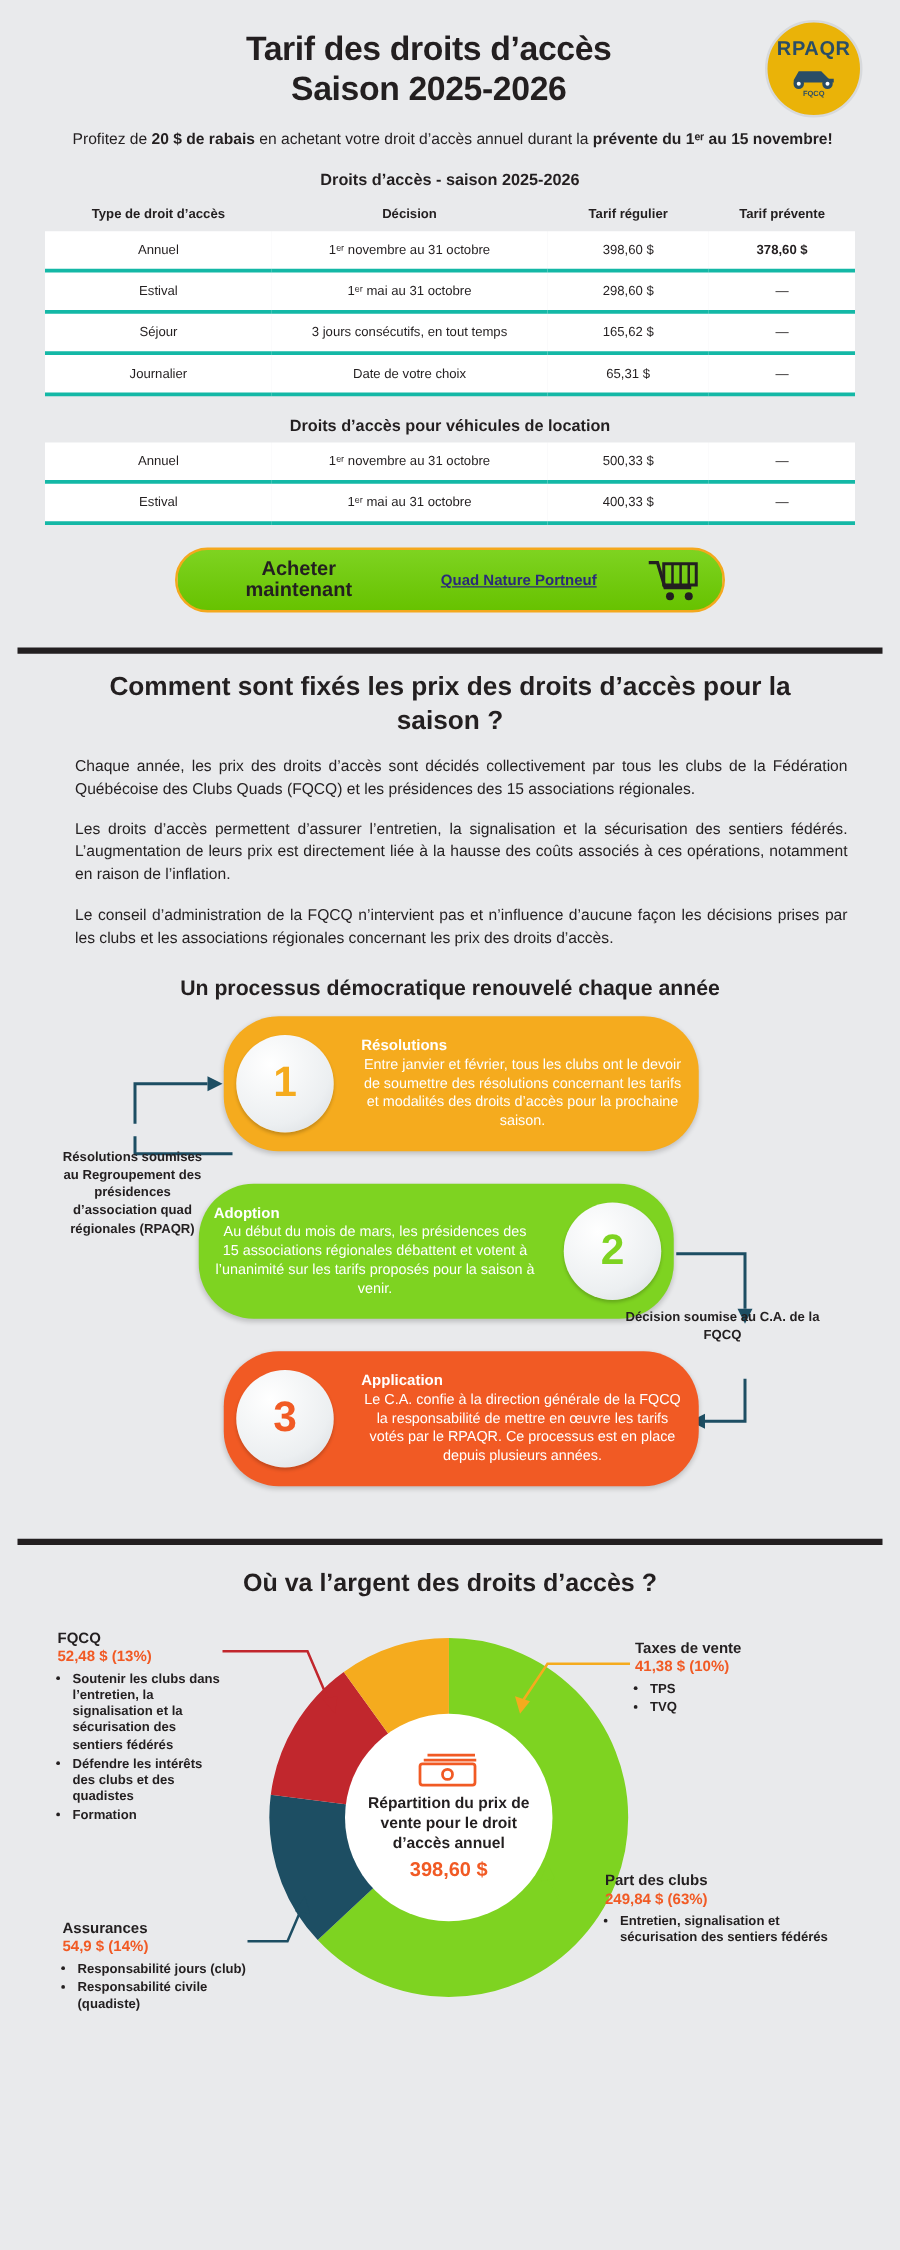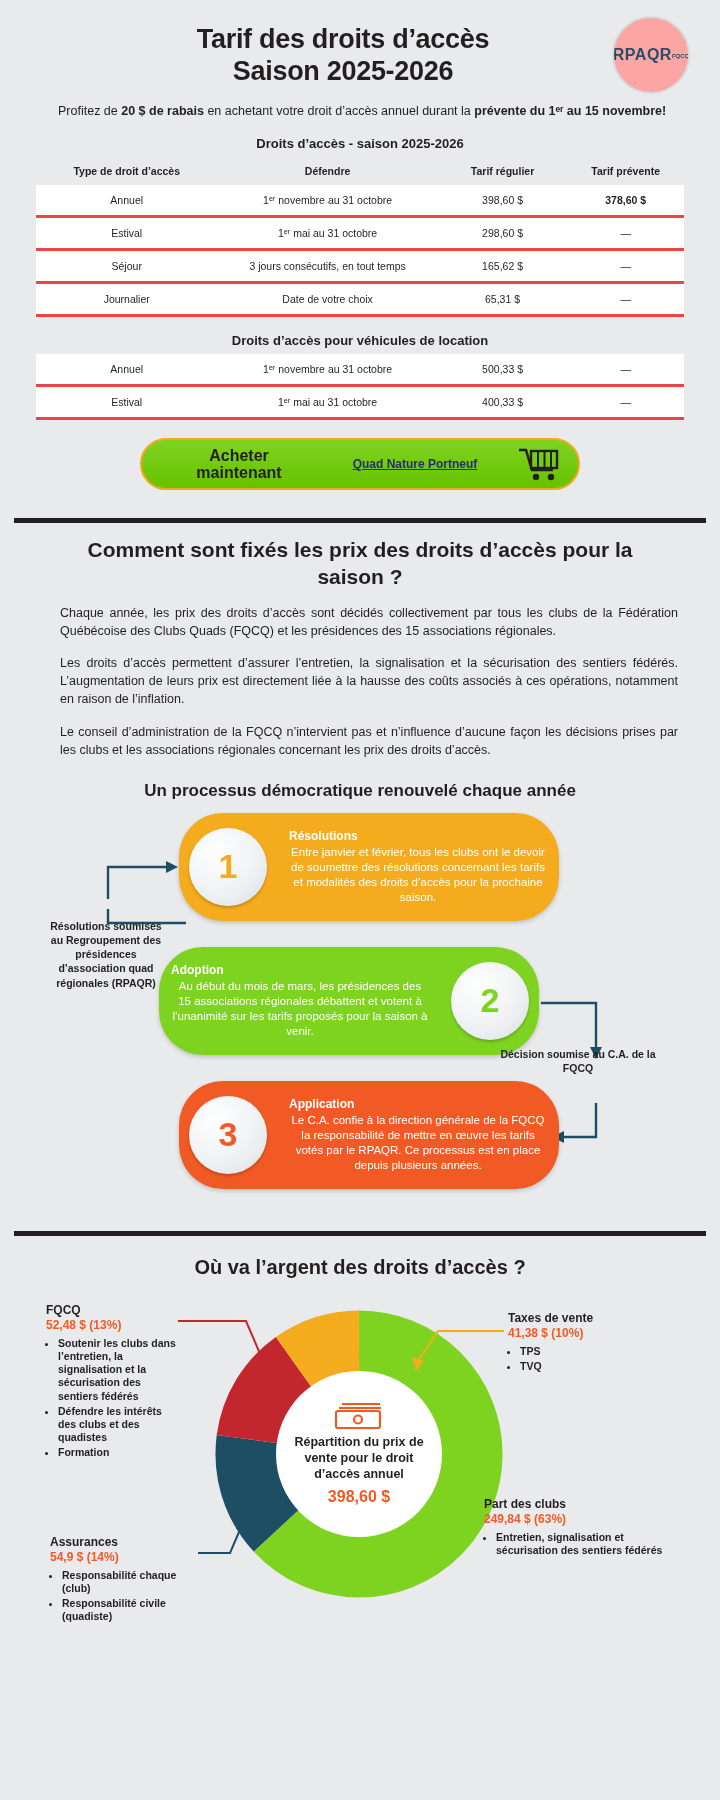--- a/index.html
+++ b/index.html
@@ -10,22 +10,22 @@
     font-family: "Liberation Sans", sans-serif;
     color: #231f20;
   }
   .page { width: 720px; position: relative; }
 
   
   .sec-tarif { padding: 18px 36px 10px 36px; position: relative; }
   .logo {
     position: absolute; right: 30px; top: 16px;
     width: 78px; height: 78px; border-radius: 50%;
-    background: #fca5a5; border: 2px solid #d7d9dc;
-    display: flex; flex-direction: row; align-items: center; justify-content: center;
+    background: #eab308; border: 2px solid #d7d9dc;
+    display: flex; flex-direction: column; align-items: center; justify-content: center;
     overflow: hidden;
   }
   .logo-txt { font-size: 16px; font-weight: bold; color: #2a4d66; letter-spacing: .5px; line-height: 1; }
   .logo-quad { margin-top: 2px; }
   .logo-sub { font-size: 6px; font-weight: bold; color: #2a4d66; margin-top: 1px; }
 
   h1.title {
     text-align: center; font-size: 27px; line-height: 1.18; font-weight: bold;
     padding: 6px 74px 0 40px; letter-spacing: -.3px;
   }
@@ -37,21 +37,21 @@
   .tbl-caption {
     text-align: center; font-weight: bold; font-size: 13px; margin: 16px 0 6px 0;
   }
   table.pricing { width: 100%; border-collapse: collapse; font-size: 10.5px; }
   table.pricing th {
     font-weight: bold; font-size: 10.5px; padding: 8px 4px; text-align: center;
     color: #231f20; background: transparent;
   }
   table.pricing td {
     padding: 9px 4px; text-align: center; background: #ffffff;
-    border-bottom: 3px solid #ef4444; color: #231f20;
+    border-bottom: 3px solid #14b8a6; color: #231f20;
   }
   table.pricing td.col0 { width: 28%; }
   table.pricing td.col1 { width: 34%; }
   table.pricing td.col2 { width: 20%; }
   table.pricing td.col3 { width: 18%; }
   table.pricing td.bold { font-weight: bold; }
 
   .buy-row { margin: 18px 0 0 0; display: flex; justify-content: center; }
   .buy-btn {
     width: 440px; height: 52px; border-radius: 26px;
@@ -159,21 +159,21 @@
     <p class="promo">
       <span>Profitez de </span><b>20 $ de rabais</b><span> en achetant votre droit d’accès annuel  durant la </span><b>prévente</b><b> du 1ᵉʳ au 15 novembre!</b>
     </p>
 
     <div class="tbl-caption">Droits d’accès - saison 2025-2026</div>
 
     <table class="pricing">
       <thead>
         <tr>
           <th>Type de droit d’accès</th>
-          <th>Défendre</th>
+          <th>Décision</th>
           <th>Tarif régulier</th>
           <th>Tarif prévente</th>
         </tr>
       </thead>
       <tbody>
         <tr>
           <td class="col0">Annuel</td>
           <td class="col1">1ᵉʳ novembre au 31 octobre</td>
           <td class="col2">398,60 $</td>
           <td class="col3 bold">378,60 $</td>
@@ -365,21 +365,21 @@
         <div class="amt">249,84 $ (63%)</div>
         <ul>
           <li>Entretien, signalisation et sécurisation des sentiers fédérés</li>
         </ul>
       </div>
 
       <div class="lbl l-assur">
         <div class="h">Assurances</div>
         <div class="amt">54,9 $ (14%)</div>
         <ul>
-          <li>Responsabilité chaque (club)</li>
+          <li>Responsabilité jours (club)</li>
           <li>Responsabilité civile (quadiste)</li>
         </ul>
       </div>
 
     </div>
   </section>
 
 </div>
 
 </body></html>

